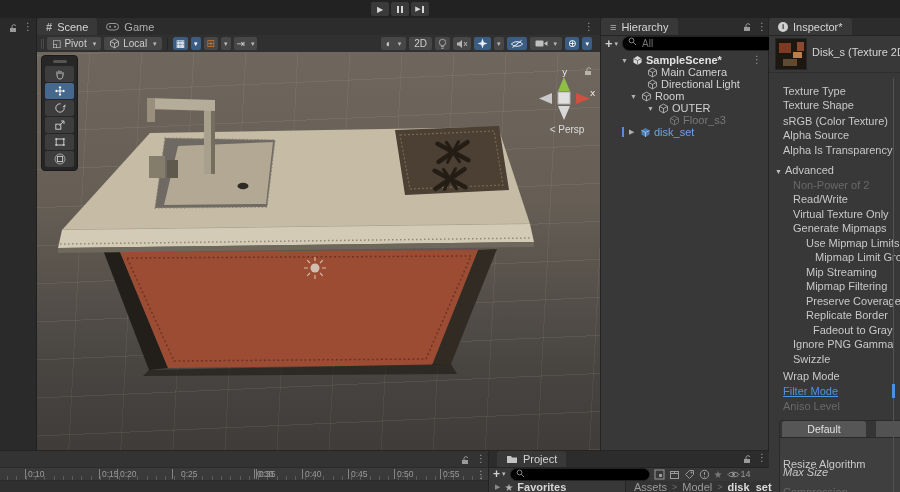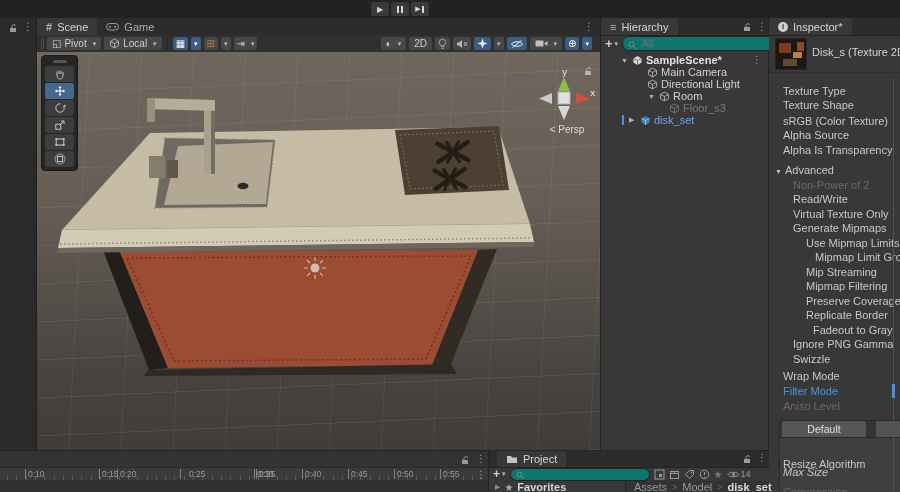--- a/index.html
+++ b/index.html
@@ -39,22 +39,22 @@
   #tools{position:absolute;left:4px;top:3px;width:33px;background:#262626;border:1px solid #1a1a1a;
          border-radius:4px;padding:2px 1px;}
   .thandle{width:14px;height:3px;background:#555;border-radius:2px;margin:2px auto 3px;}
   .tool{width:29px;height:16px;margin:1px auto;background:#3d3d3d;border-radius:2px;
         display:flex;align-items:center;justify-content:center;}
   .tool.active{background:#46688e;}
   
   #hier-panel{left:600px;top:18px;width:169px;height:432px;background:#383838;
               border-left:1px solid #242424;border-right:1px solid #242424;box-sizing:border-box;}
   #hier-toolbar{position:absolute;left:0;top:17px;right:0;height:17px;display:flex;align-items:center;padding:0 4px;gap:4px;}
-  .searchbox{flex:1;height:13px;background:#0f766e;border:1px solid #232323;border-radius:7px;
-             display:flex;align-items:flex-end;padding:0 5px;gap:3px;}
+  .searchbox{flex:1;height:13px;background:#000000;border:1px solid #232323;border-radius:7px;
+             display:flex;align-items:flex-start;padding:0 5px;gap:3px;}
   .searchbox input{flex:1;min-width:0;background:transparent;border:0;outline:0;color:#cfcfcf;
              font-size:10px;font-family:inherit;}
   .searchbox input::placeholder{color:#757575;}
   .hrow{position:relative;height:12px;display:flex;align-items:center;gap:3px;font-size:11px;color:#d2d2d2;}
   .hrow .fold{font-size:7px;color:#b0b0b0;width:8px;}
   .hrow.disabled, .hrow.disabled svg path{color:#787878;stroke:#787878;}
   .hrow.sel{color:#6fa3e0;}
   
   #insp-panel{left:769px;top:18px;width:131px;height:474px;background:#383838;overflow:hidden;}
   .irow{position:absolute;height:14px;line-height:14px;font-size:11px;color:#c8c8c8;white-space:nowrap;}
@@ -354,26 +354,33 @@
             <path d="M6 1.2 10.4 3.7v4.6L6 10.8 1.6 8.3V3.7z M6 6v4.8M6 6 1.6 3.7M6 6l4.4-2.3" fill="none" stroke="#b5b5b5"></path>
           </svg>
         <span>Main Camera</span>
       </div>
       <div class="hrow" style="padding-left:46px;">
         <svg width="11" height="11" viewBox="0 0 12 12">
             <path d="M6 1.2 10.4 3.7v4.6L6 10.8 1.6 8.3V3.7z M6 6v4.8M6 6 1.6 3.7M6 6l4.4-2.3" fill="none" stroke="#b5b5b5"></path>
           </svg>
         <span>Directional Light</span>
       </div>
-      <div class="hrow" style="padding-left:47px;">
+      <div class="hrow" style="padding-left:29px;">
         <span class="fold">▼</span>
         <svg width="11" height="11" viewBox="0 0 12 12">
             <path d="M6 1.2 10.4 3.7v4.6L6 10.8 1.6 8.3V3.7z M6 6v4.8M6 6 1.6 3.7M6 6l4.4-2.3" fill="none" stroke="#b5b5b5"></path>
           </svg>
         <span>Room</span>
+      </div>
+      <div class="hrow" style="padding-left:46px;">
+        <span class="fold">▼</span>
+        <svg width="11" height="11" viewBox="0 0 12 12">
+            <path d="M6 1.2 10.4 3.7v4.6L6 10.8 1.6 8.3V3.7z M6 6v4.8M6 6 1.6 3.7M6 6l4.4-2.3" fill="none" stroke="#b5b5b5"></path>
+          </svg>
+        <span>OUTER</span>
       </div>
       <div class="hrow disabled" style="padding-left:68px;">
         <svg width="11" height="11" viewBox="0 0 12 12">
             <path d="M6 1.2 10.4 3.7v4.6L6 10.8 1.6 8.3V3.7z M6 6v4.8M6 6 1.6 3.7M6 6l4.4-2.3" fill="none" stroke="#787878"></path>
           </svg>
         <span>Floor_s3</span>
       </div>
       <div class="hrow sel" style="padding-left:28px;">
         <span class="abs" style="left:21px;top:1px;width:2px;height:10px;background:#5a8cd8;"></span>
         <span class="fold">▶</span>
@@ -413,21 +420,21 @@
     <div class="irow" style="left:37px;top:218px;">Use Mipmap Limits</div>
     <div class="irow" style="left:46px;top:232px;">Mipmap Limit Group</div>
     <div class="irow" style="left:37px;top:247px;">Mip Streaming</div>
     <div class="irow" style="left:37px;top:261px;">Mipmap Filtering</div>
     <div class="irow" style="left:37px;top:276px;">Preserve Coverage</div>
     <div class="irow" style="left:37px;top:290px;">Replicate Border</div>
     <div class="irow" style="left:37px;top:305px;margin-left:7px;">Fadeout to Gray</div>
     <div class="irow" style="left:24px;top:319px;">Ignore PNG Gamma</div>
     <div class="irow" style="left:24px;top:334px;">Swizzle</div>
     <div class="irow" style="left:14px;top:351px;">Wrap Mode</div>
-    <div class="irow link" style="left:14px;top:366px;">Filter Mode</div>
+    <div class="irow link" style="left:14px;top:366px;text-decoration:underline;">Filter Mode</div>
     <div class="irow disabled" style="left:14px;top:381px;">Aniso Level</div>
 
     <div class="abs" style="left:10px;top:402px;width:130px;height:90px;background:#3f3f3f;border:1px solid #2a2a2a;border-radius:3px 3px 0 0;">
       <div class="abs" style="left:0;top:0;right:0;height:16px;background:#353535;border-bottom:1px solid #2a2a2a;">
         <div class="abs" style="left:2px;top:0;width:84px;height:16px;background:#565656;border-radius:3px 3px 0 0;text-align:center;line-height:16px;color:#e0e0e0;font-size:10.5px;">Default</div>
         <div class="abs" style="left:96px;top:0;right:0;height:16px;background:#525252;"></div>
       </div>
     </div>
     <div class="irow" style="left:14px;top:447px;font-style:italic;">Max Size</div>
     <div class="irow" style="left:14px;top:439px;">Resize Algorithm</div>
@@ -441,21 +448,21 @@
   <div id="time-panel" class="abs">
     <svg class="abs" style="left:460px;top:4px;" width="10" height="10">
         <path d="M4 5V3.4A1.9 1.9 0 0 1 7.7 3" fill="none" stroke="#9a9a9a"></path>
         <rect x="2" y="5" width="6" height="4" fill="#9a9a9a"></rect>
       </svg>
     <span class="abs kebab" style="left:476px;top:3px;">⋮</span>
     <div id="ruler">
       <span class="tick" style="left:25px;">0:10</span>
       <span class="tick" style="left:71px;margin-left:28px;">0:15</span>
       <span class="tick" style="left:117px;">0:20</span>
-      <span class="tick" style="left:180px;padding-left:8px;">0:25</span>
+      <span class="tick" style="left:172px;padding-left:8px;">0:25</span>
       <span class="tick" style="left:210px;margin-left:44px;">0:30</span>
       <span class="tick" style="left:256px;">0:35</span>
       <span class="tick" style="left:302px;">0:40</span>
       <span class="tick" style="left:348px;">0:45</span>
       <span class="tick" style="left:394px;">0:50</span>
       <span class="tick" style="left:440px;">0:55</span>
       <span class="kebab" style="position:absolute;right:2px;top:2px;">⋮</span>
     </div>
     <div class="abs" style="left:0;top:30px;width:488px;height:12px;background:#303030;"></div>
   </div>

